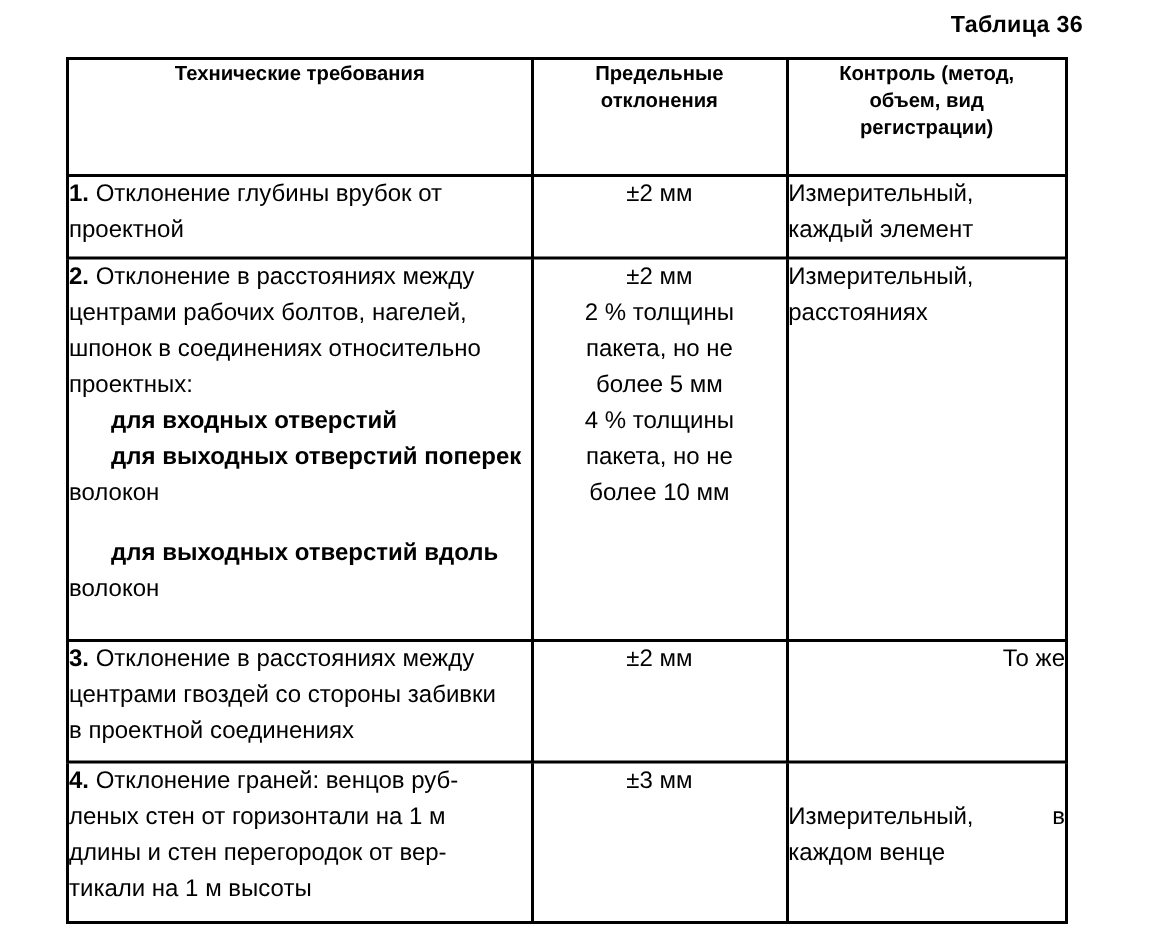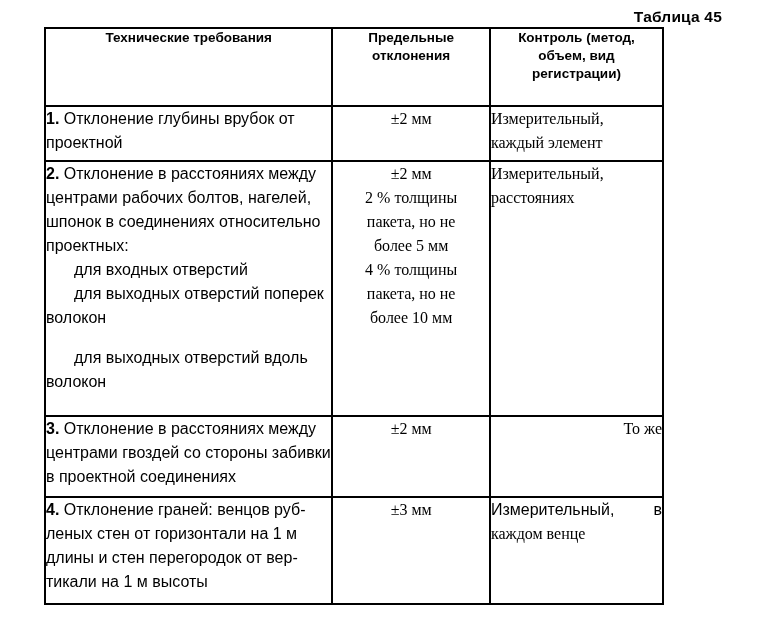--- a/index.html
+++ b/index.html
@@ -24,23 +24,23 @@
   .table-caption {
     position: absolute;
     top: 8px;
     right: 46px;
     font-size: 15.5px;
     font-weight: bold;
     letter-spacing: 0.2px;
   }
   .table-wrap {
     position: absolute;
-    top: 27px;
+    top: 38px;
     left: 44px;
-    width: 620px;
+    width: 668px;
     height: 578px;
   }
   table.doc-table {
     border-collapse: collapse;
     width: 100%;
     height: 100%;
     table-layout: fixed;
   }
   table.doc-table td, table.doc-table th {
     border: 2px solid #000000;
@@ -76,42 +76,44 @@
   }
   .cell-ctl {
     text-align: left;
   }
   .num { font-weight: bold; }
   .indent {
     padding-left: 28px;
     display: block;
     text-align: justify;
     text-align-last: left;
+    font-weight: bold;
   }
   .spacer-md { height: 16px; }
   .just-spread {
     text-align: justify;
     text-align-last: justify;
   }
-  .dev-block { display: block; font-family: Liberation Serif, serif; }
+  .dev-block { display: block; }
   .ctl-spread {
     display: block;
     text-align: justify;
     text-align-last: justify;
+    margin-top: 24px;
   }
   .row-2 .cell { }
   .dev-pad-top { padding-top: 96px; }
   .ctl-pad-top { padding-top: 96px; }
 </style>
 </head>
 <body>
 
 <div class="page">
 
-  <div class="table-caption">Таблица 45</div>
+  <div class="table-caption">Таблица 36</div>
 
   <div class="table-wrap">
     <table class="doc-table">
       <colgroup>
         <col class="col-req">
         <col class="col-dev">
         <col class="col-ctl">
       </colgroup>
       <thead>
         <tr>

